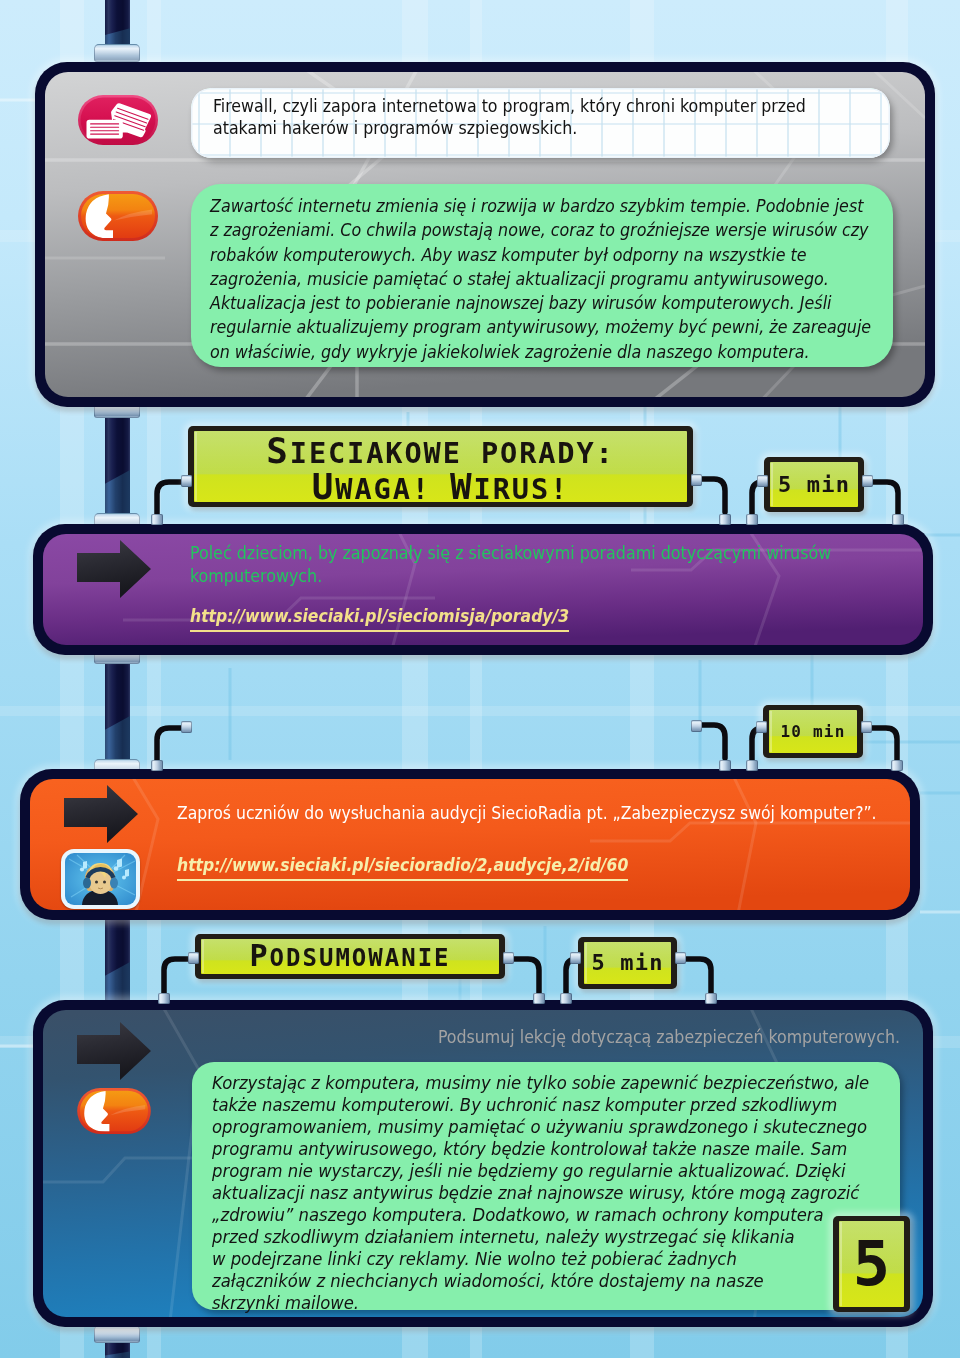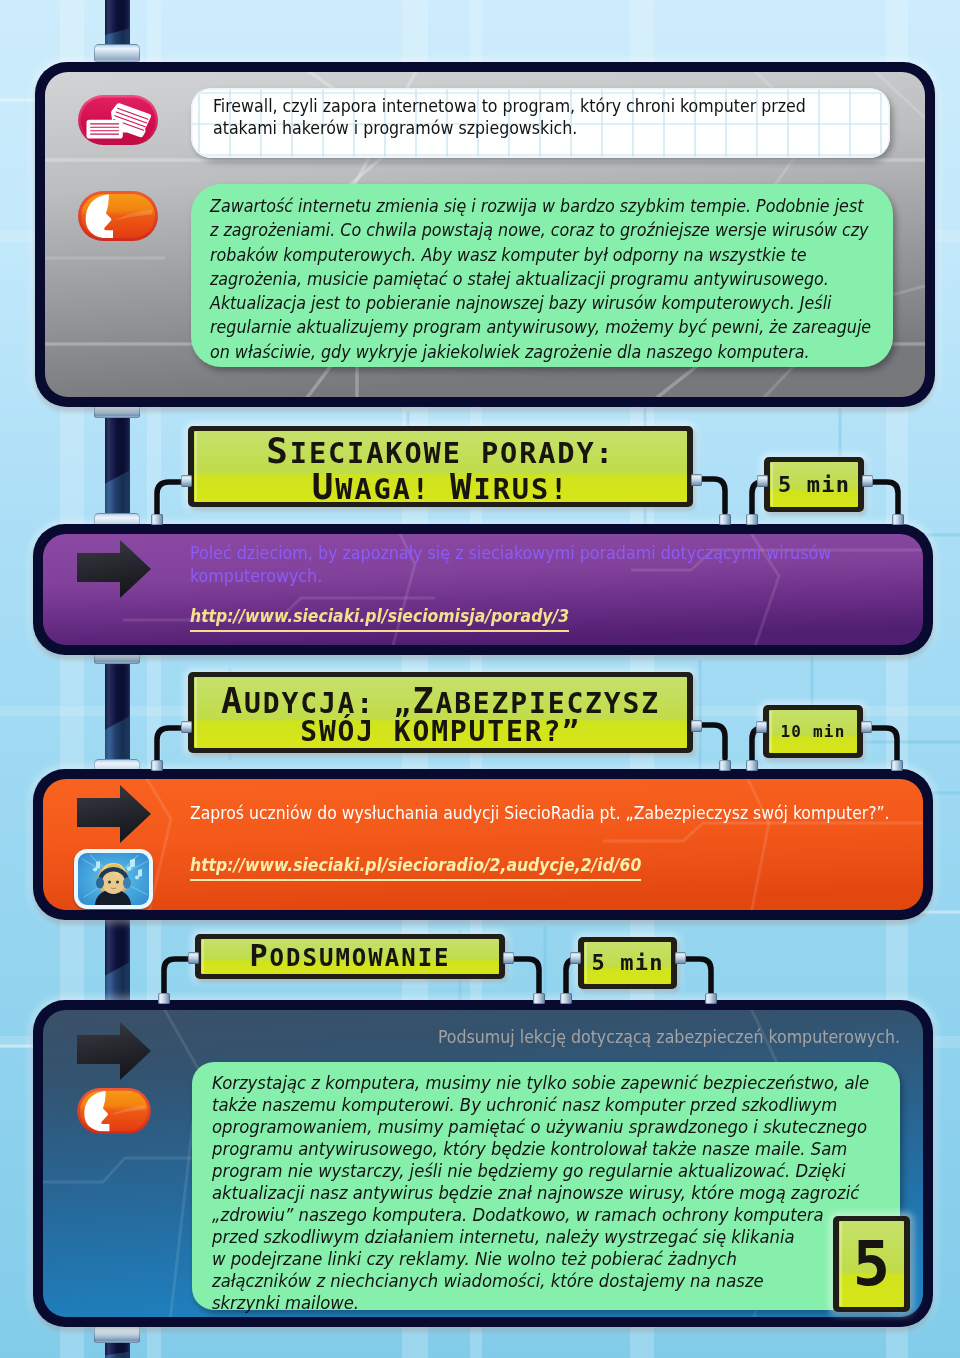--- a/index.html
+++ b/index.html
@@ -279,21 +279,21 @@
   <svg style="position:absolute;left:43px;top:16px;width:76px;height:58px;z-index:2;" viewBox="0 0 76 58">
     <defs>
       <linearGradient id="arrg1" x1="0" y1="0" x2="0.25" y2="1">
         <stop offset="0" stop-color="#3c3c44"></stop>
         <stop offset="0.45" stop-color="#2a2a32"></stop>
         <stop offset="1" stop-color="#17171d"></stop>
       </linearGradient>
     </defs>
     <path d="M1 13 L44 13 L44 0 L75 29 L44 58 L44 42 L1 42 Z" fill="url(#arrg1)"></path>
   </svg>
-  <div class="btext" style="left:157px;top:18px;width:665px;z-index:3;font-size:17.7px;line-height:23px;color:#8b5cf6;font-family:'DejaVu Sans Condensed','DejaVu Sans',sans-serif;">
+  <div class="btext" style="left:157px;top:18px;width:665px;z-index:3;font-size:17.7px;line-height:23px;color:#22c55e;font-family:'DejaVu Sans Condensed','DejaVu Sans',sans-serif;">
     <div>Poleć dzieciom, by zapoznały się z sieciakowymi poradami dotyczącymi wirusów komputerowych.</div>
   </div>
   <div style="position:absolute;left:157px;top:82px;font-size:17.4px;color:#f3e08a;font-weight:bold;font-style:italic;z-index:3;
               font-family:'DejaVu Sans Condensed','DejaVu Sans',sans-serif;border-bottom:2px solid #f3e08a;padding-bottom:4px;">http://www.sieciaki.pl/sieciomisja/porady/3</div>
 </div>
 
 <svg class="cable" style="left:148px;top:474px;width:44px;height:48px;" viewBox="0 0 44 48">
   <path d="M9 46 L9 20 Q9 8 21 8 L38 8" stroke="#0b0b10" stroke-width="5.5" fill="none" stroke-linecap="round"></path>
 </svg>
 <div class="plugv" style="left:151px;top:514px;"></div>
@@ -316,27 +316,20 @@
   <path d="M2 8 L16 8 Q27 8 27 19 L27 42" stroke="#0b0b10" stroke-width="5.5" fill="none" stroke-linecap="round"></path>
 </svg>
 <div class="plugv" style="left:892px;top:514px;"></div>
 
 <div class="pillar" style="left:94px;top:646px;width:46px;height:131px;">
   <div class="rod"></div>
   <div class="cap" style="top:0;"></div>
   <div class="cap" style="top:113px;"></div>
 </div>
 
-<div class="limebar" style="left:188px;top:672px;width:505px;height:81px;">
-  <div class="limeface"></div>
-  <div class="limetxt" style="font-size:28.0px;letter-spacing:1.85px;padding-top:4px;">
-    <span><span class="sc-big">A</span><span class="sc-small">UDYCJA: „</span><span class="sc-big">Z</span><span class="sc-small">ABEZPIECZYSZ</span></span>
-    <span><span class="sc-small">SWÓJ KOMPUTER?”</span></span>
-  </div>
-</div>
 <div class="limebar" style="left:763px;top:705px;width:100px;height:53px;">
   <div class="limeface"></div>
   <div class="limetxt" style="font-size:16px;letter-spacing:1.2px;">10 min</div>
 </div>
 
 <svg class="cable" style="left:148px;top:720px;width:44px;height:48px;" viewBox="0 0 44 48">
   <path d="M9 46 L9 20 Q9 8 21 8 L38 8" stroke="#0b0b10" stroke-width="5.5" fill="none" stroke-linecap="round"></path>
 </svg>
 <div class="plugv" style="left:151px;top:760px;"></div>
 <div class="plug" style="left:181px;top:721px;"></div>
@@ -349,21 +342,21 @@
   <path d="M7 42 L7 19 Q7 8 18 8 L30 8" stroke="#0b0b10" stroke-width="5.5" fill="none" stroke-linecap="round"></path>
 </svg>
 <div class="plugv" style="left:746px;top:760px;"></div>
 <div class="plug" style="left:756px;top:721px;"></div>
 <div class="plug" style="left:861px;top:721px;"></div>
 <svg class="cable" style="left:870px;top:720px;width:40px;height:46px;" viewBox="0 0 40 46">
   <path d="M2 8 L16 8 Q27 8 27 19 L27 42" stroke="#0b0b10" stroke-width="5.5" fill="none" stroke-linecap="round"></path>
 </svg>
 <div class="plugv" style="left:891px;top:760px;"></div>
 
-<div class="panel" style="left:33px;top:769px;width:900px;height:151px;text-decoration:underline;">
+<div class="panel" style="left:20px;top:769px;width:900px;height:151px;text-decoration:underline;">
   <div class="pface">
     <svg viewBox="0 0 880 131" preserveAspectRatio="none">
       <defs>
         <linearGradient id="orp" x1="0.1" y1="0" x2="0.3" y2="1">
           <stop offset="0" stop-color="#f8621f"></stop>
           <stop offset="0.45" stop-color="#f45a1b"></stop>
           <stop offset="1" stop-color="#e34710"></stop>
         </linearGradient>
       </defs>
       <rect x="0" y="0" width="880" height="131" fill="url(#orp)"></rect>

